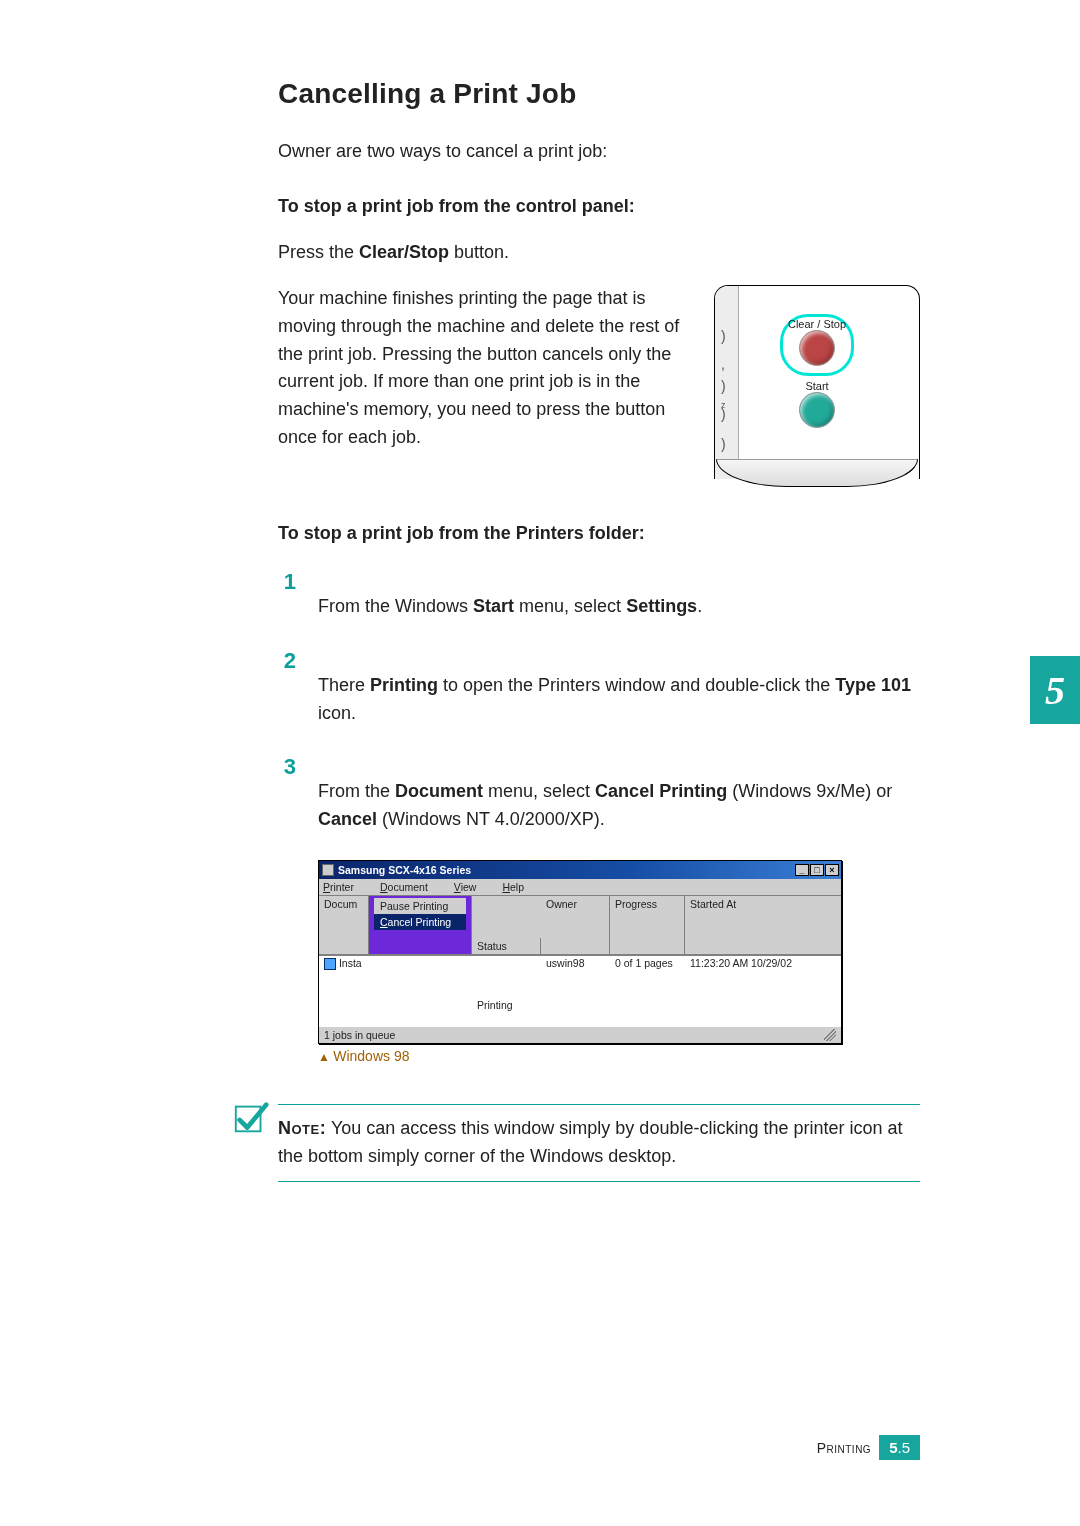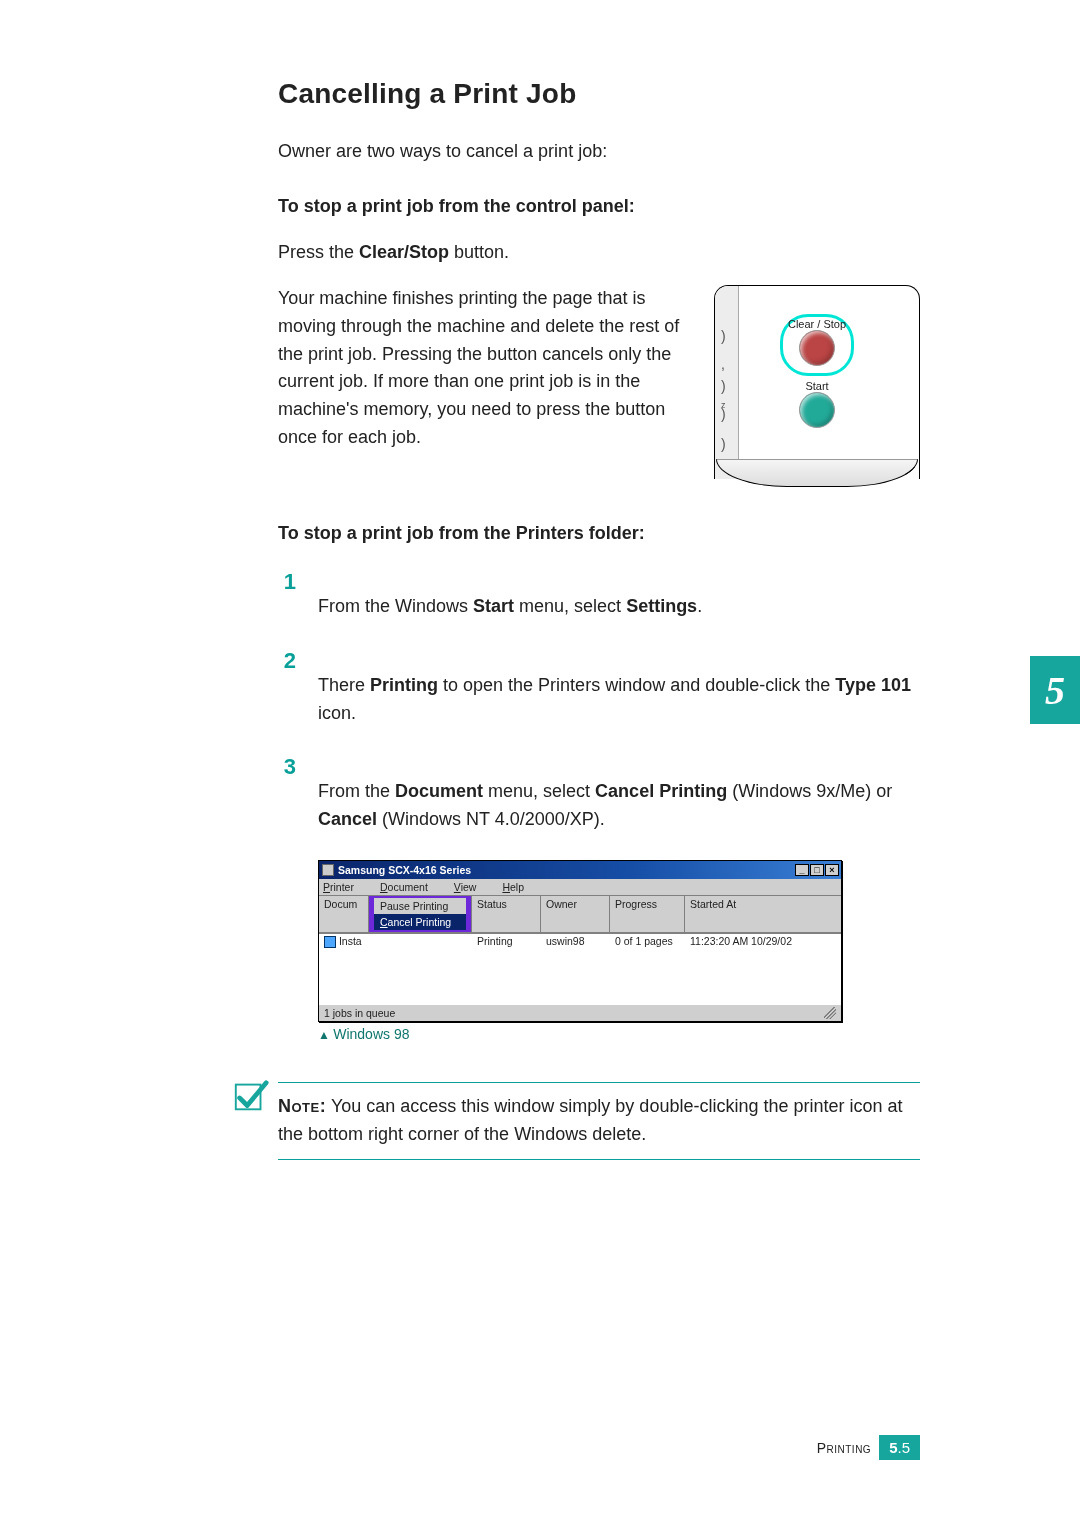--- a/index.html
+++ b/index.html
@@ -166,21 +166,21 @@
     border-bottom:1px solid #808080;
   }
   .qw-cols > div, .qw-row > div {
     border-right:1px solid #808080;
     padding:2px 5px;
     overflow:hidden; white-space:nowrap; text-overflow:clip;
     font-size:10.5px;
   }
   .c-doc   { width: 50px; }
   .c-menu  { flex: 0 0 103px; background:#6d28d9; position:relative; }
-  .c-stat  { width: 69px; }
+  .c-stat  { width: 69px; margin-top: 42px; }
   .c-own   { width: 69px; }
   .c-prog  { width: 75px; text-align:left;}
   .c-start { flex:1; border-right:none !important; }
   .qw-row { display:flex; background:#fff; }
   .qw-row > div { border-right:none; }
   .qw-row .c-doc   { width:50px; }
   .qw-row .c-menu  { width:103px; background:transparent; }
   .qw-row .c-stat  { width:69px; }
   .qw-row .c-own   { width:69px; }
   .qw-row .c-prog  { width:75px; }
@@ -211,21 +211,21 @@
   .qw-status .grip {
     margin-left:auto; width:12px; height:12px;
     background:
       linear-gradient(135deg, transparent 40%, #7a7a7a 42%, #7a7a7a 47%, transparent 49%),
       linear-gradient(135deg, transparent 55%, #7a7a7a 57%, #7a7a7a 62%, transparent 64%),
       linear-gradient(135deg, transparent 70%, #7a7a7a 72%, #7a7a7a 77%, transparent 79%);
   }
 
   .caption {
     font-size: 14px;
-    color: #0f766e;
+    color: #a16207;
     margin: 4px 0 0 40px;
   }
   .caption::before { content:"▲ "; font-size:12px; }
 
   
   .note-wrap {
     margin-top: 40px;
     position: relative;
     padding-left: 0;
   }
@@ -379,21 +379,21 @@
 
 <div class="note-wrap">
   <div class="note-icon">
     <svg viewBox="0 0 40 40">
       <rect x="4" y="8" width="26" height="26" fill="#fff" stroke="#17a69d" stroke-width="2"></rect>
       <path d="M8 22 L16 30 L36 6" fill="none" stroke="#17a69d" stroke-width="5" stroke-linecap="round" stroke-linejoin="round"></path>
     </svg>
   </div>
   <div class="note-rule"></div>
   <p class="note-text">
-    <b>Note:</b><span> You can access this window simply by double-clicking the printer icon at the bottom right corner of the Windows delete.</span>
+    <b>Note:</b><span> You can access this window simply by double-clicking the printer icon at the bottom simply corner of the Windows desktop.</span>
   </p>
   <div class="note-rule2"></div>
 </div>
 
 <div class="chapter-tab">5</div>
 
 <div class="footer">
   <span class="caps">Printing</span>
   <span class="pagebox">
     <span>5</span><span class="sub">.</span><span class="sub">5</span>

